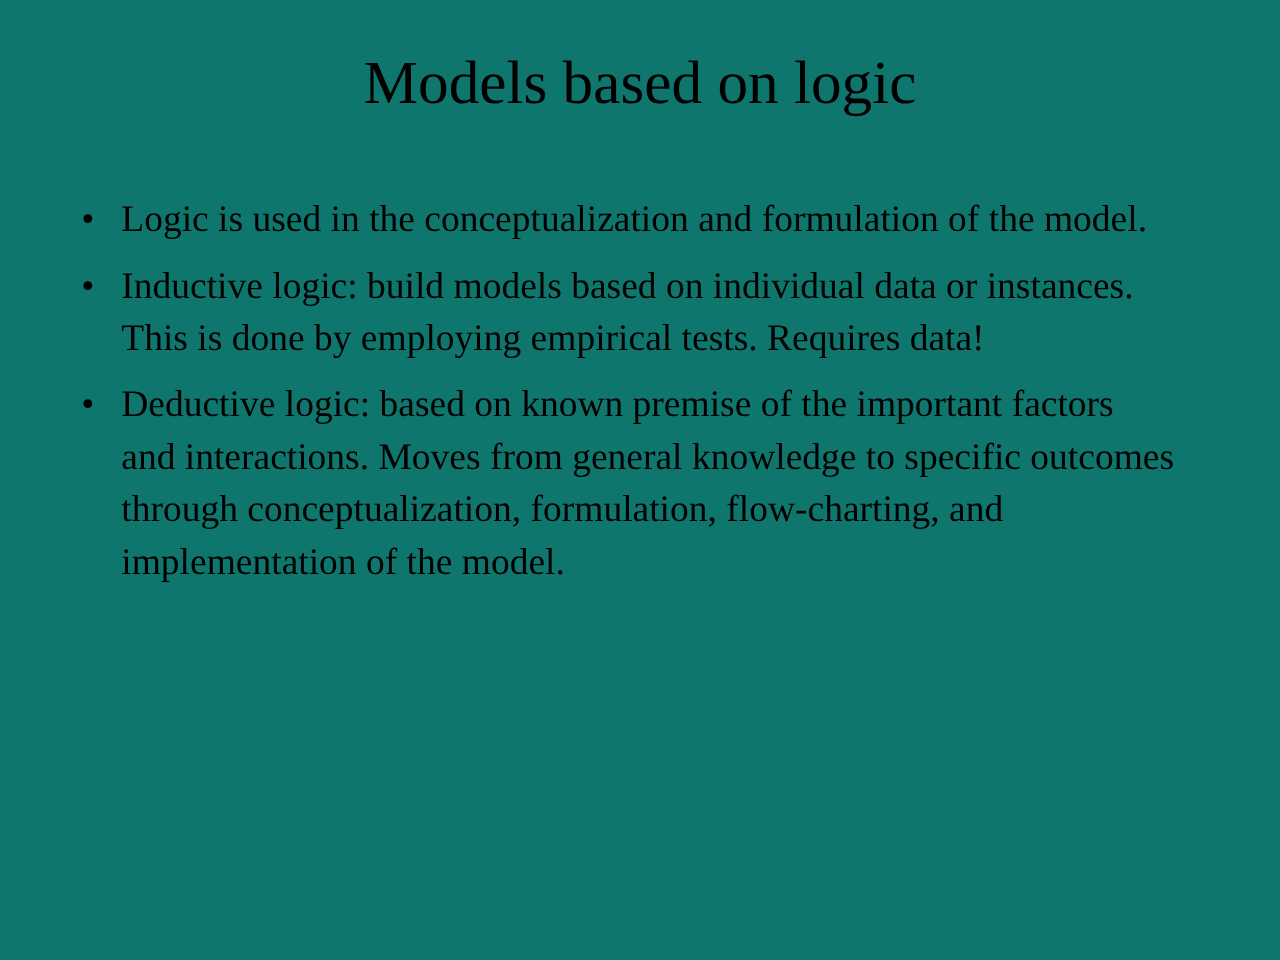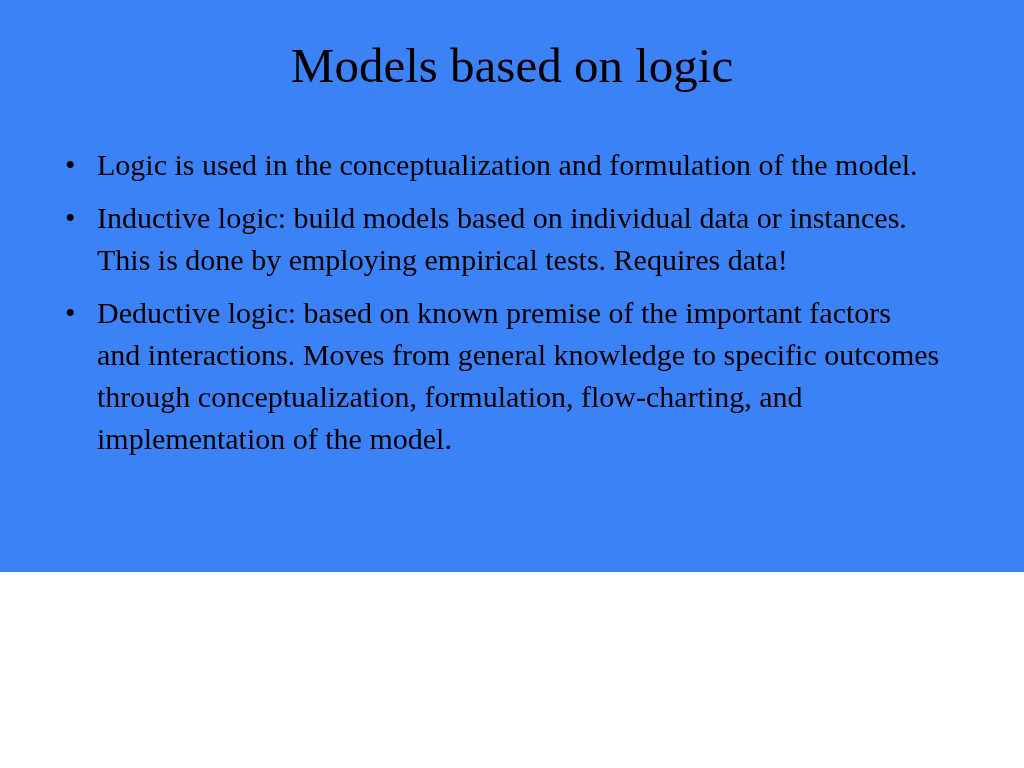--- a/index.html
+++ b/index.html
@@ -12,22 +12,22 @@
     height: 768px;
     background: #ffffff;
     font-family: "Liberation Serif", "DejaVu Serif", serif;
     color: #000000;
     overflow: hidden;
   }
 
   .slide {
     position: relative;
     width: 1024px;
-    height: 572px;
-    background: #3b82f6;
+    height: 768px;
+    background: #0f766e;
     box-sizing: border-box;
   }
 
   .slide-title {
     position: absolute;
     left: 0;
     top: 40px;
     width: 1024px;
     text-align: center;
     font-family: "Liberation Serif", "DejaVu Serif", serif;
@@ -71,20 +71,21 @@
     top: 0;
     width: 20px;
     line-height: 42px;
     font-size: 30px;
     text-align: left;
     color: #000000;
   }
 
   .bullet-text {
     display: block;
+    margin-top: 11px;
   }
 </style>
 </head>
 <body>
 
 <div class="slide">
 
   <h1 class="slide-title">Models based on logic</h1>
 
   <ul class="slide-body">

